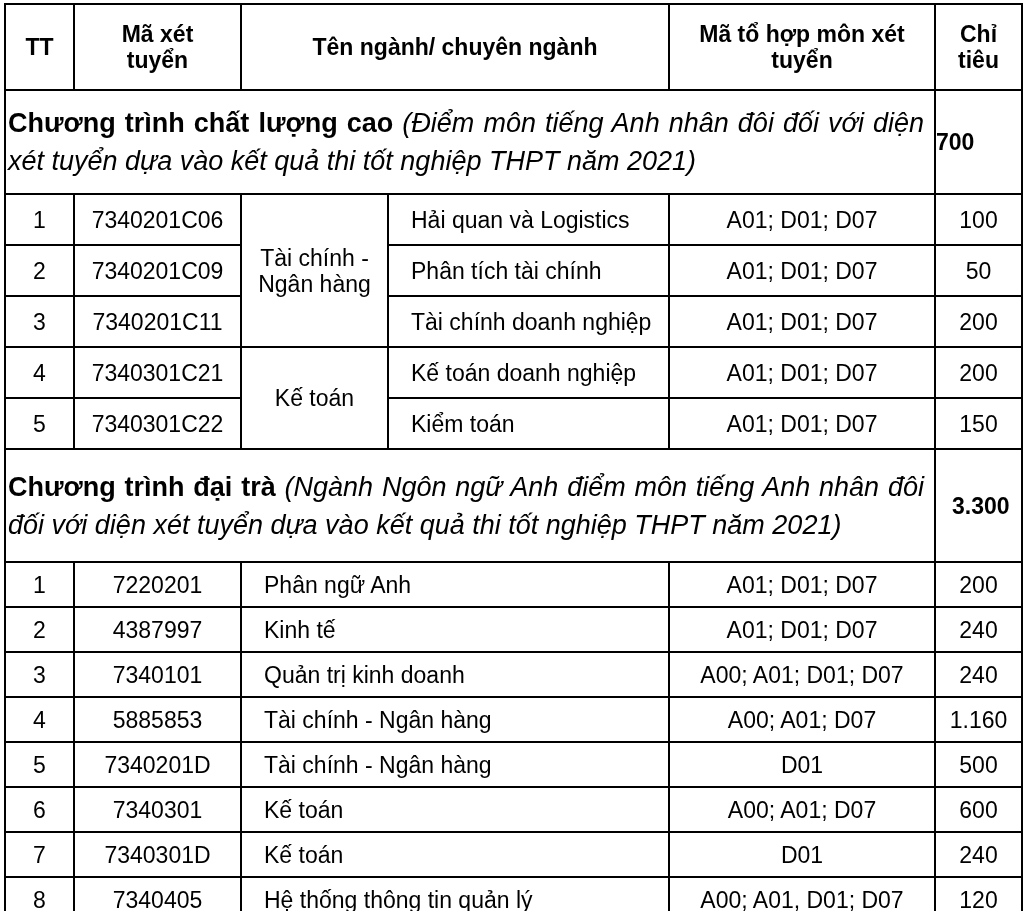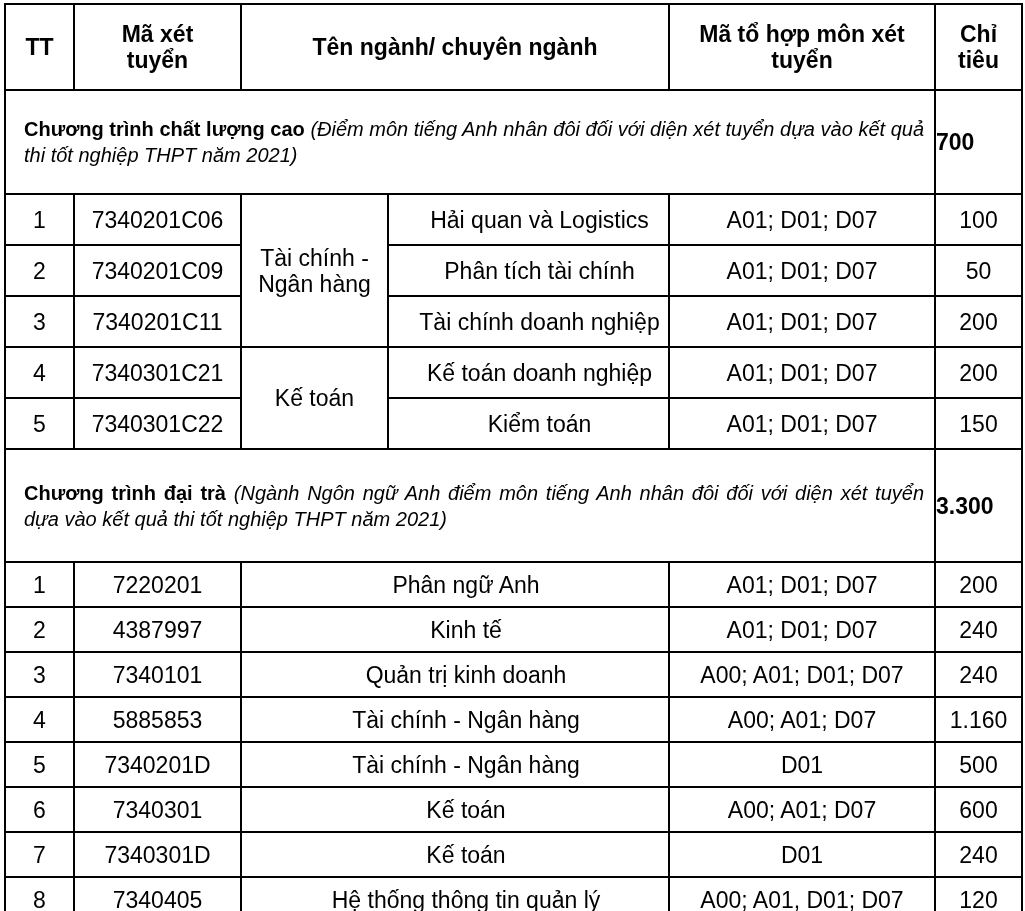--- a/index.html
+++ b/index.html
@@ -14,35 +14,35 @@
     }
     td, th {
       border: 2px solid #000;
       padding: 0;
       font-size: 23px;
       line-height: 26px;
       vertical-align: middle;
     }
     th { font-weight: bold; text-align: center; height: 66px; }
     .c { text-align: center; }
-    .l { text-align: center; padding-left: 22px; }
+    .l { text-align: left; padding-left: 22px; }
     .sec td.sec-text {
       text-align: justify;
       text-align-last: left;
-      padding: 8px 10px 8px 18px;
-      font-size: 20px;
-      line-height: 26px;
+      padding: 8px 10px 8px 2px;
+      font-size: 27px;
+      line-height: 38px;
     }
     .sec-title { font-weight: bold; }
     .sec-note { font-style: italic; }
     .sec td.sec-total { font-weight: bold; text-align: left; }
     tr.r1 td { height: 49px; }
     tr.r2 td { height: 43px; }
     .sec1 td { height: 86px; }
-    .sec2 td { height: 95px; }
+    .sec2 td { height: 95px; padding-left: 16px; }
   </style>
 </head>
 <body>
 
 <div class="wrap">
 <table>
   <colgroup>
     <col style="width:69px">
     <col style="width:167px">
     <col style="width:147px">

